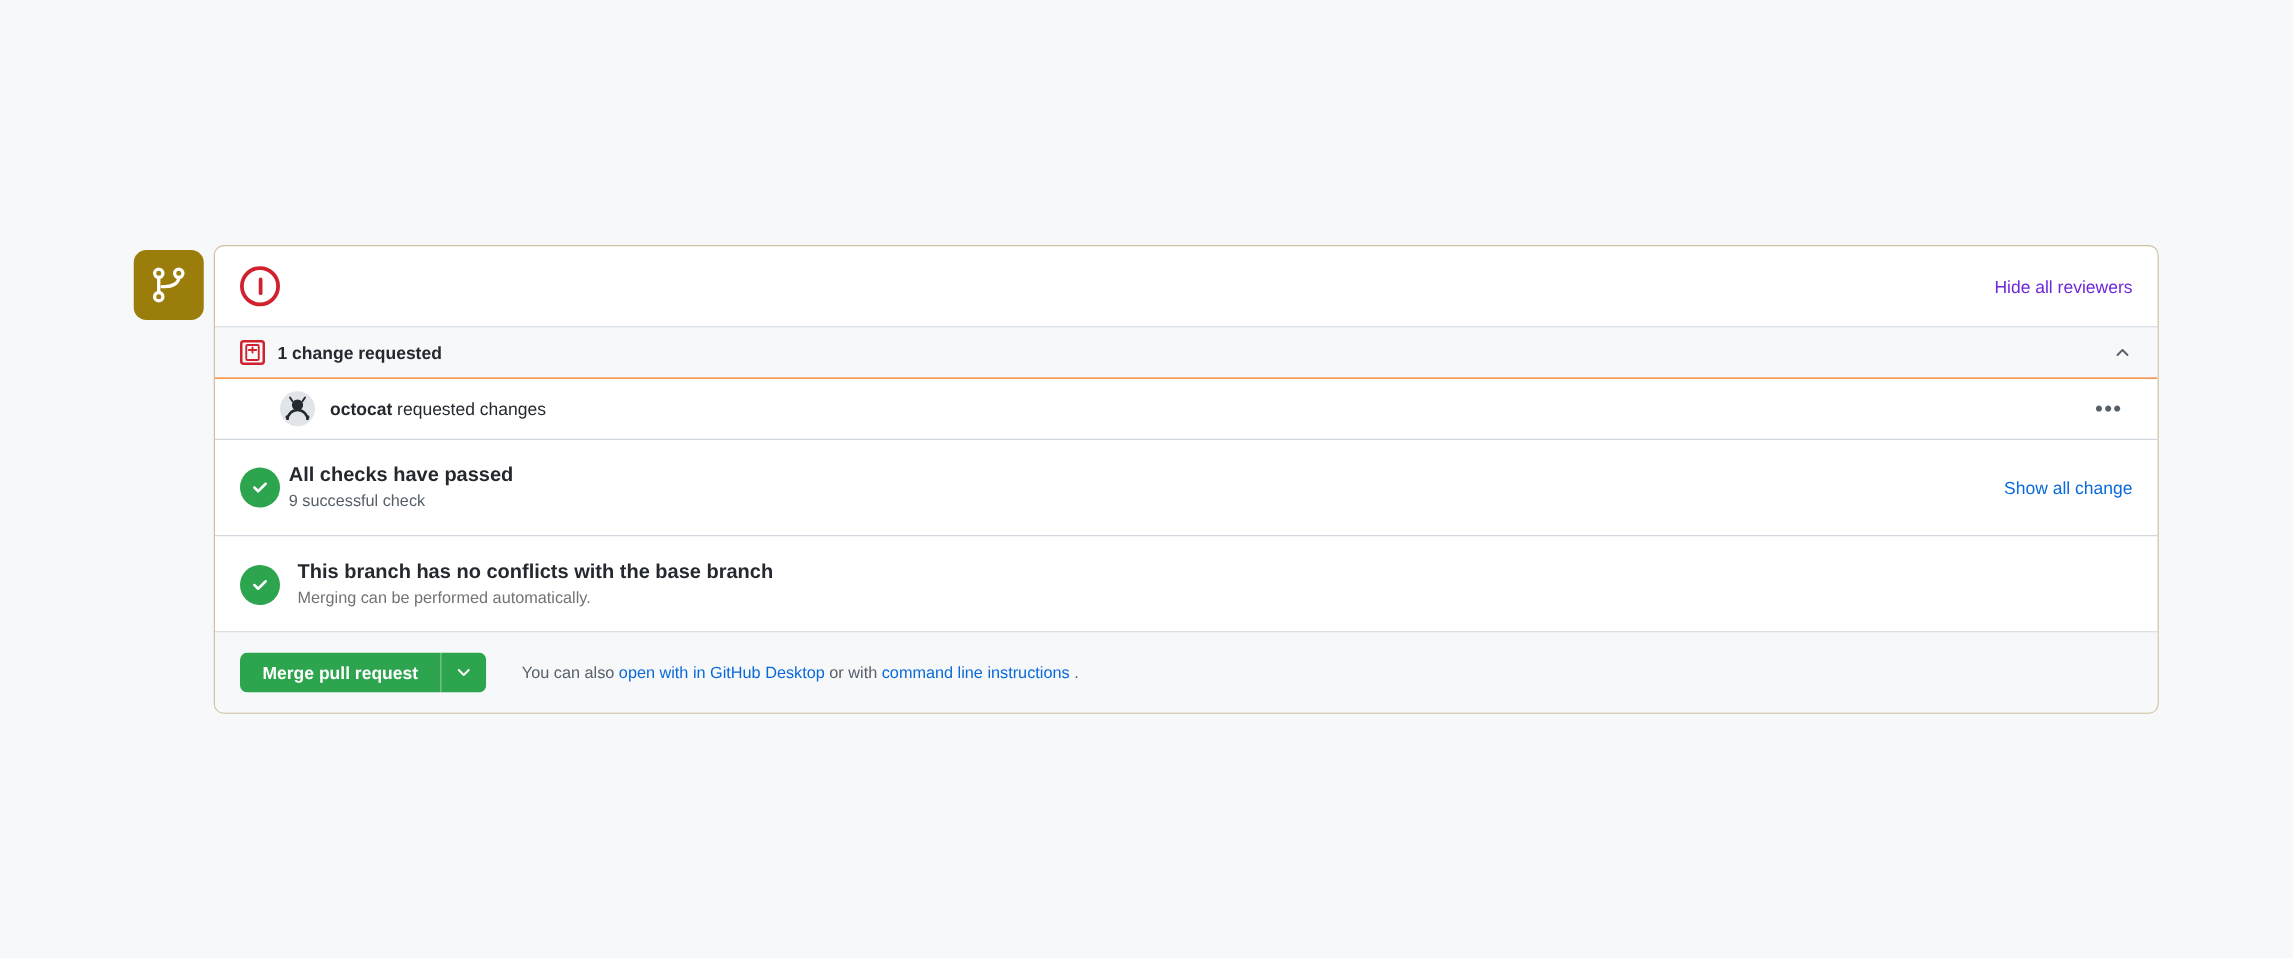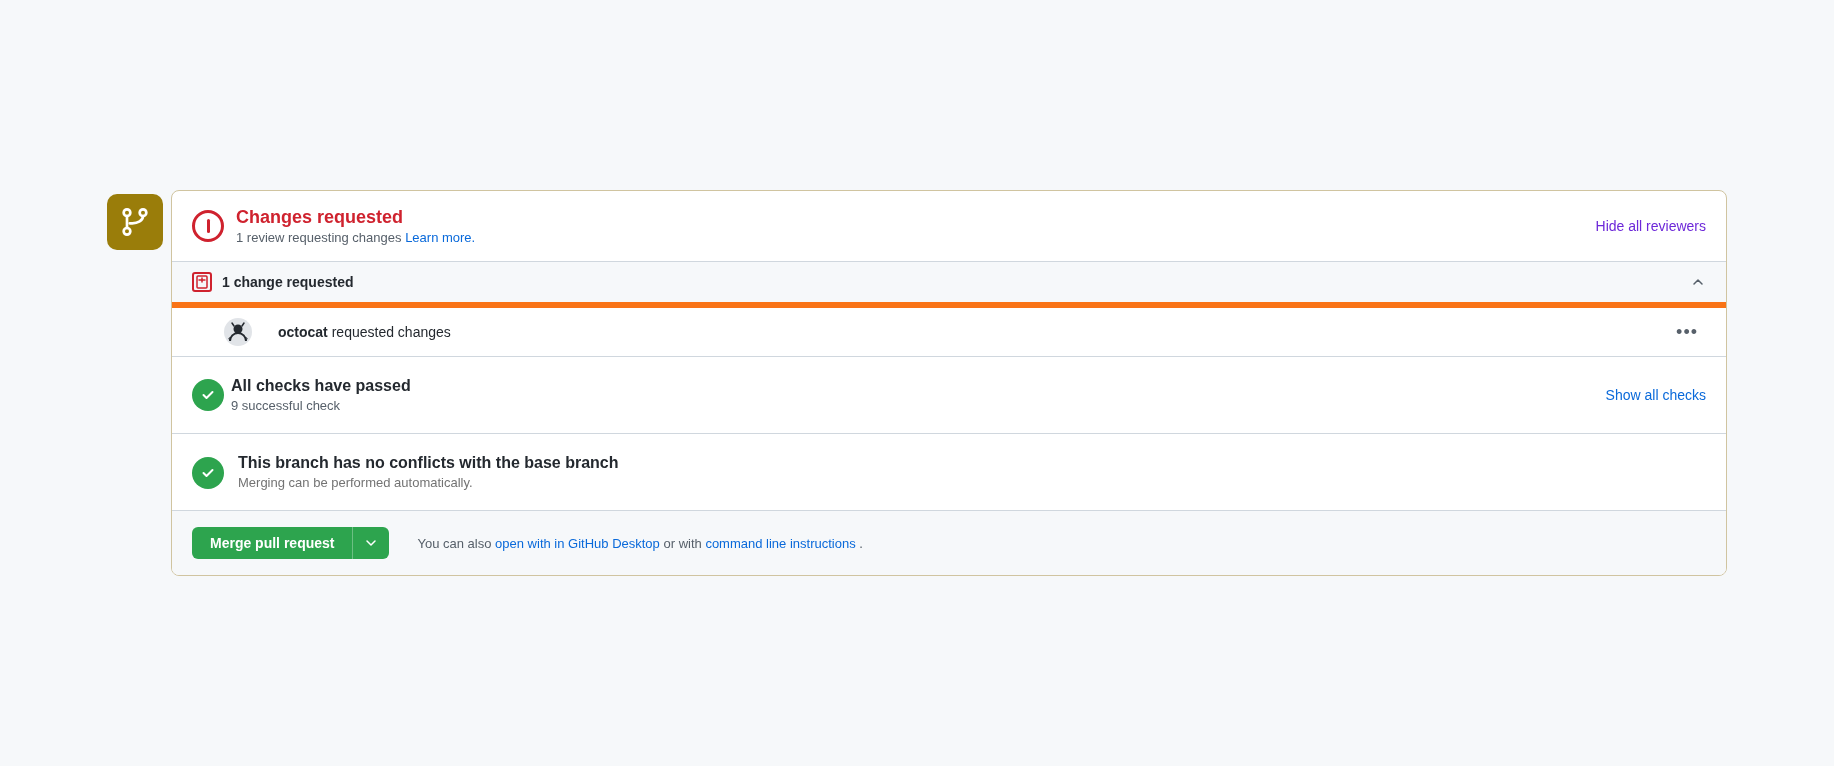--- a/index.html
+++ b/index.html
@@ -109,21 +109,21 @@
       white-space: nowrap;
     }
 
     
     .change-requested-row {
       display: flex;
       align-items: center;
       justify-content: space-between;
       padding: 10px 20px;
       background: #f6f8fa;
-      border-bottom: 6px solid #f97316;
+      border-bottom: 1px solid #f97316;
     }
 
     .change-requested-row-left {
       display: flex;
       align-items: center;
       gap: 10px;
     }
 
     .file-diff-icon {
       width: 20px;
@@ -159,21 +159,21 @@
       display: flex;
       align-items: center;
       justify-content: space-between;
       padding: 10px 20px 10px 52px;
       border-bottom: 1px solid #d0d7de;
     }
 
     .reviewer-left {
       display: flex;
       align-items: center;
-      gap: 26px;
+      gap: 12px;
     }
 
     .octocat-avatar {
       width: 28px;
       height: 28px;
       border-radius: 50%;
       background: #e1e4e8;
       overflow: hidden;
       display: flex;
       align-items: center;
@@ -330,27 +330,20 @@
       <path d="M6 7.5V16.5" stroke="white" stroke-width="2" stroke-linecap="round"></path>
       <path d="M18 7.5C18 11 14 13 10 13H8" stroke="white" stroke-width="2" stroke-linecap="round" fill="none"></path>
     </svg>
   </div>
 
   <div class="pr-panel">
 
     <div class="section-header">
       <div class="section-header-left">
         <div class="changes-requested-icon"></div>
-        <div class="header-text-block">
-          <div class="title">Changes requested</div>
-          <div class="subtitle">
-            <span>1 review requesting changes</span>
-            <a href="#">Learn more.</a>
-          </div>
-        </div>
       </div>
       <button class="hide-reviewers-btn">Hide all reviewers</button>
     </div>
 
     <div class="change-requested-row">
       <div class="change-requested-row-left">
         <div class="file-diff-icon">
           <svg width="12" height="14" viewBox="0 0 12 14" fill="none" xmlns="http://www.w3.org/2000/svg">
             <rect x="1" y="1" width="10" height="12" rx="1" stroke="#cf222e" stroke-width="1.5" fill="none"></rect>
             <line x1="3" y1="5" x2="9" y2="5" stroke="#cf222e" stroke-width="1.5" stroke-linecap="round"></line>
@@ -394,21 +387,21 @@
         <div class="green-check-circle">
           <svg class="check-svg" viewBox="0 0 16 16" fill="none">
             <path d="M3.5 8L6.5 11L12.5 5" stroke="white" stroke-width="2" stroke-linecap="round" stroke-linejoin="round"></path>
           </svg>
         </div>
         <div class="checks-text">
           <div class="title">All checks have passed</div>
           <div class="subtitle">9 successful check</div>
         </div>
       </div>
-      <button class="show-all-checks-btn">Show all checks</button>
+      <button class="show-all-checks-btn">Show all change</button>
     </div>
 
     <div class="no-conflicts-section">
       <div class="green-check-circle">
         <svg class="check-svg" viewBox="0 0 16 16" fill="none">
           <path d="M3.5 8L6.5 11L12.5 5" stroke="white" stroke-width="2" stroke-linecap="round" stroke-linejoin="round"></path>
         </svg>
       </div>
       <div class="no-conflicts-text">
         <div class="title">This branch has no conflicts with the base branch</div>

